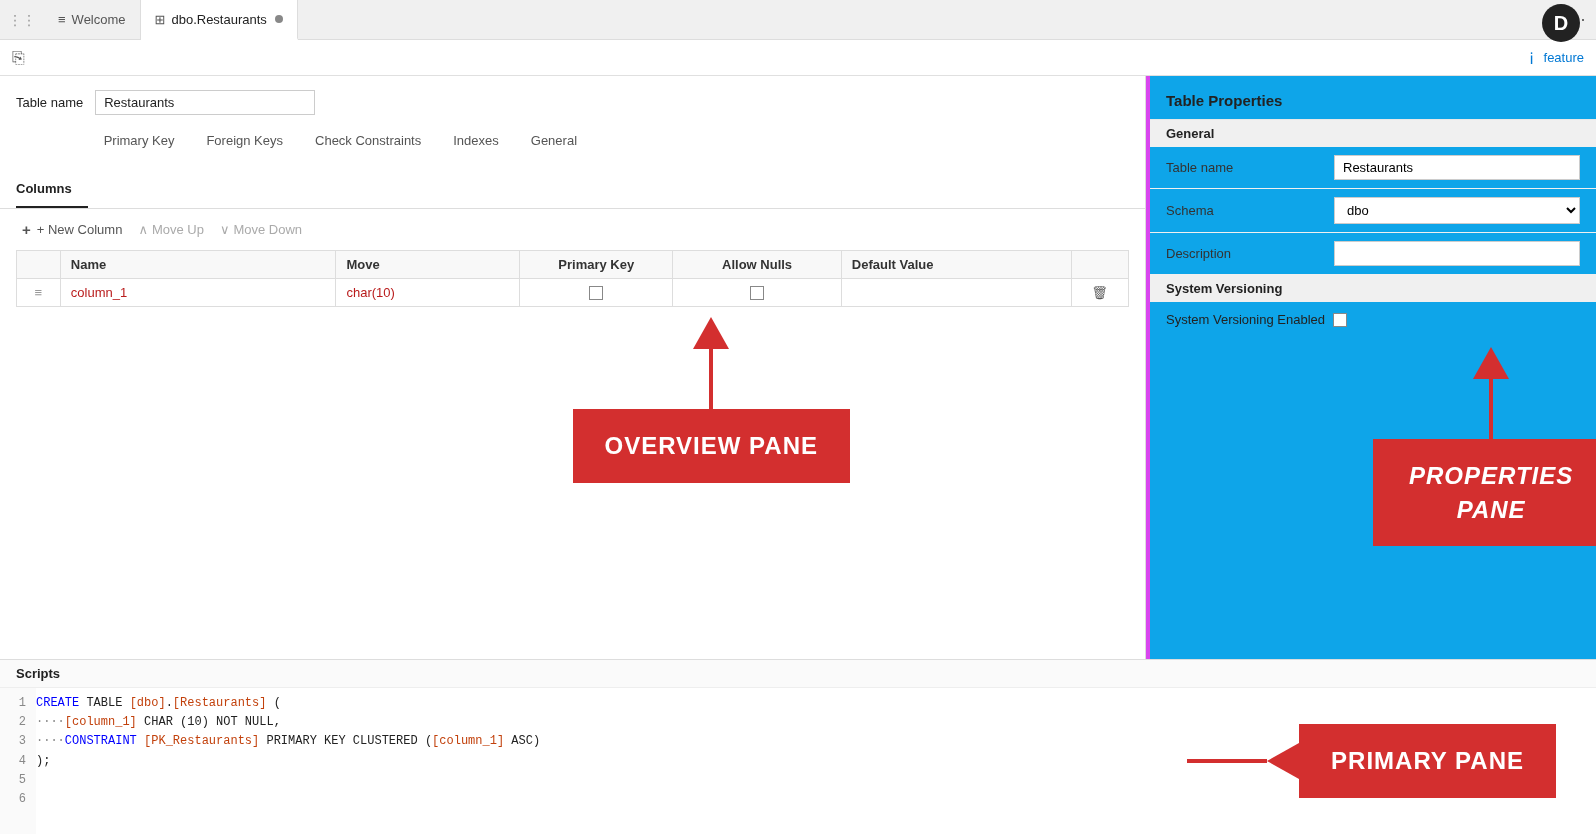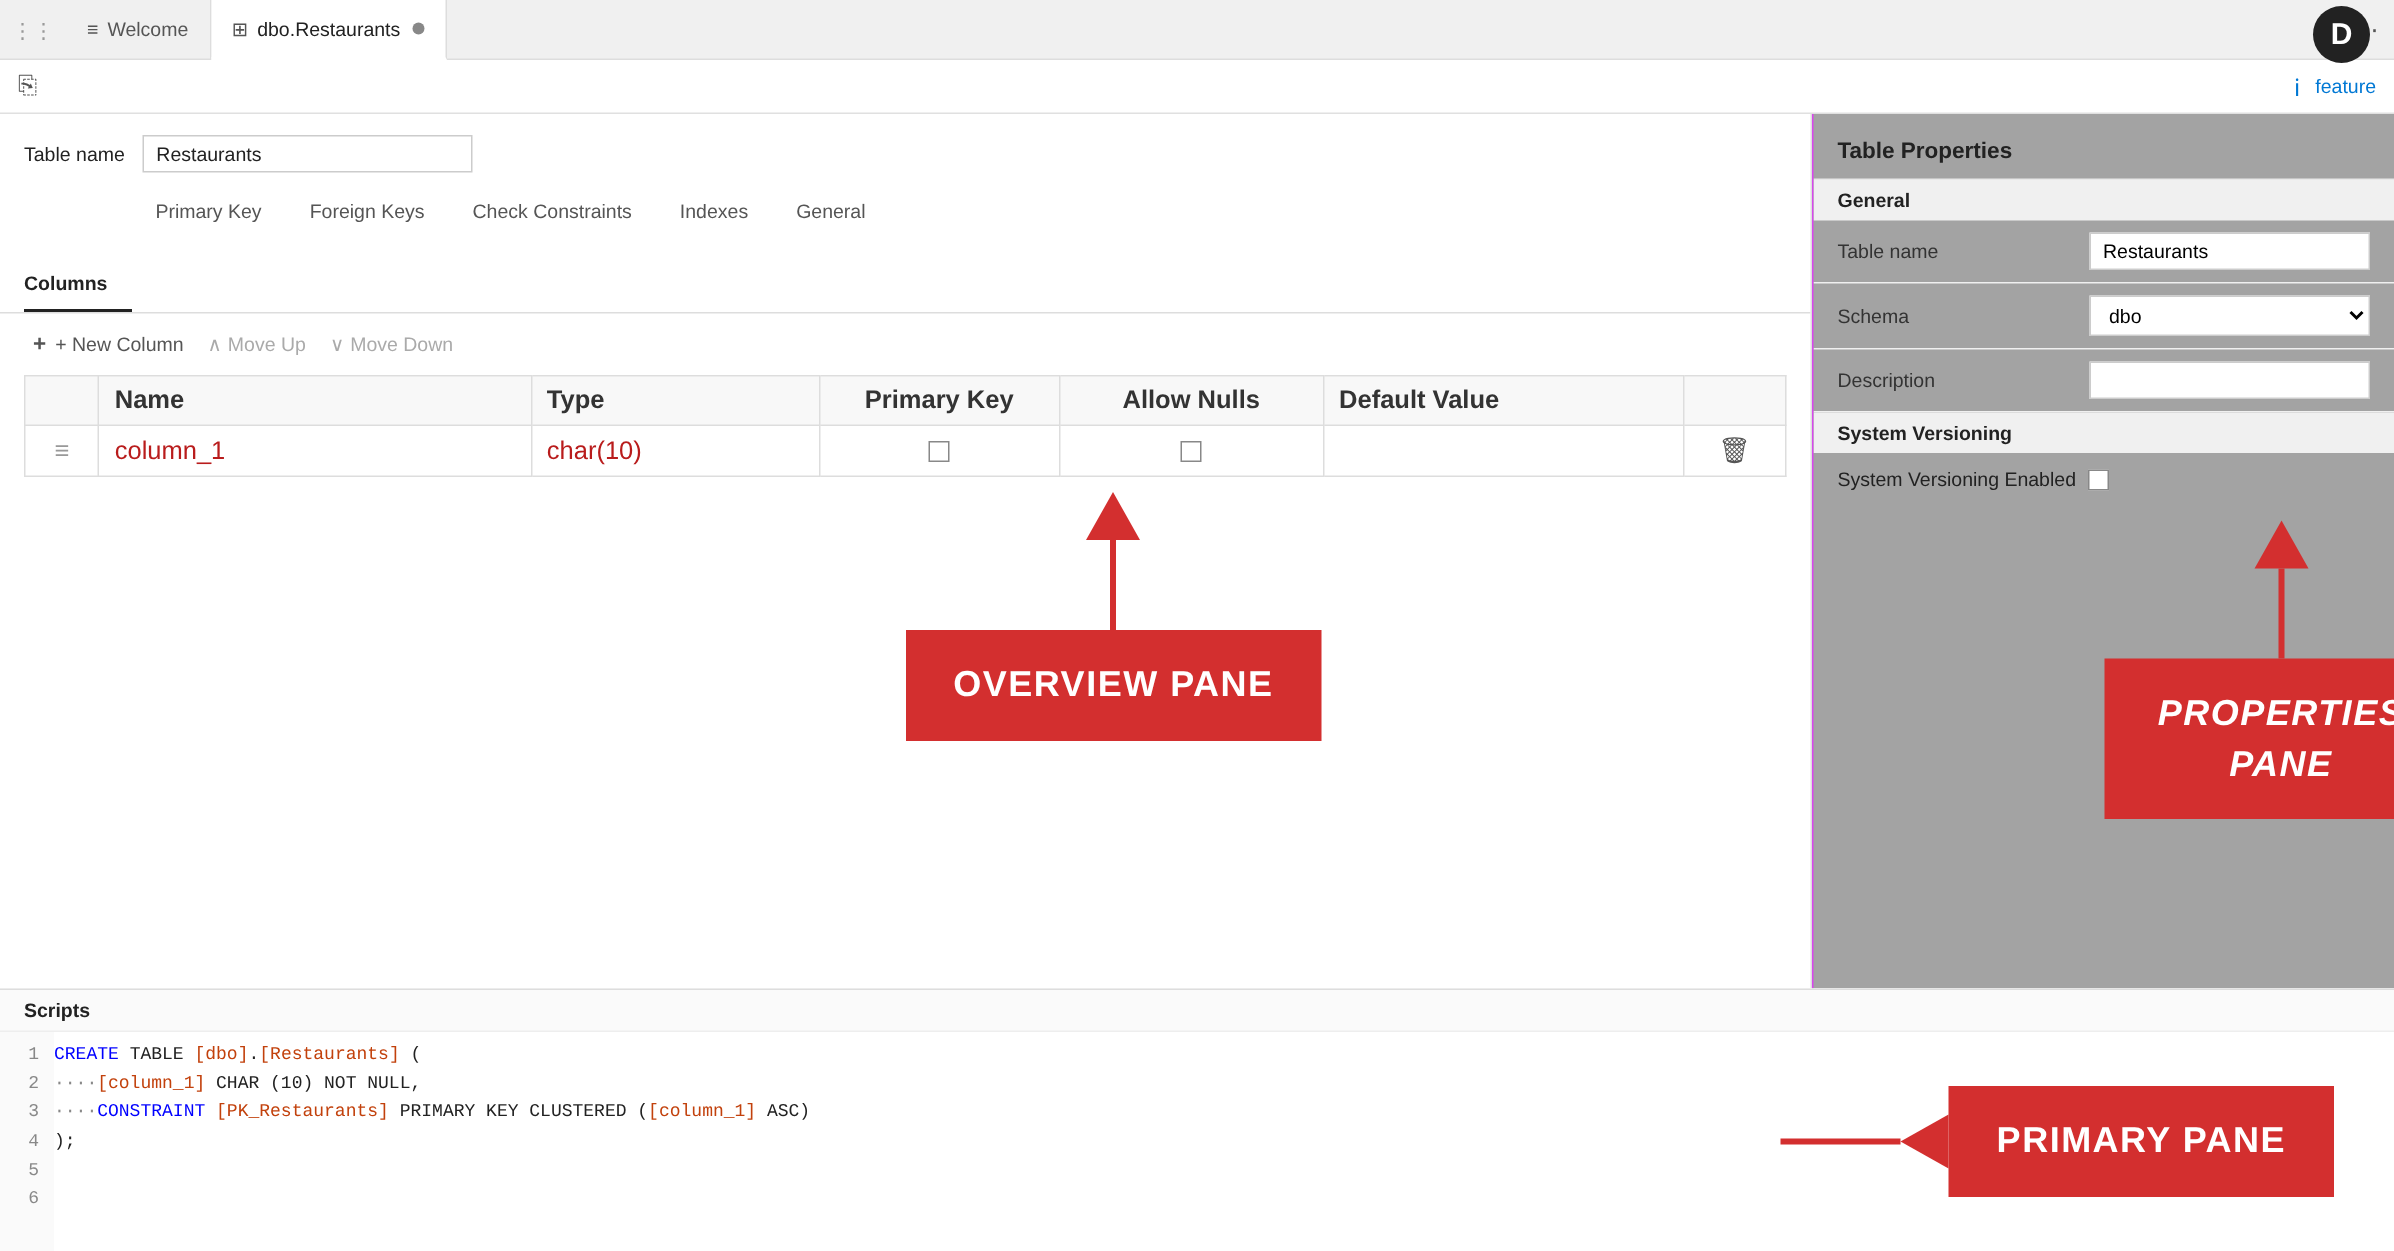--- a/index.html
+++ b/index.html
@@ -74,21 +74,21 @@
     }
     .action-btn {
       display: flex; align-items: center; gap: 4px; cursor: pointer;
       font-size: 13px; color: #555; background: none; border: none; padding: 4px 6px;
     }
     .action-btn.disabled { color: #aaa; cursor: default; }
 
     
     .columns-table-wrap { padding: 0 16px; }
     .columns-table {
-      width: 100%; border-collapse: collapse; font-size: 17px;
+      width: 100%; border-collapse: collapse; font-size: 13px;
     }
     .columns-table th {
       background: #f8f8f8; border: 1px solid #ddd; padding: 6px 10px;
       text-align: left; font-weight: 600; color: #333;
     }
     .columns-table td {
       border: 1px solid #ddd; padding: 6px 10px; color: #b91c1c;
     }
     .columns-table td.drag-handle { width: 28px; text-align: center; color: #999; }
     .columns-table td.delete-btn { width: 36px; text-align: center; cursor: pointer; color: #555; }
@@ -118,21 +118,21 @@
     .arrow-up {
       width: 0; height: 0;
       border-left: 18px solid transparent; border-right: 18px solid transparent;
       border-bottom: 32px solid #d32f2f;
       margin-bottom: 0;
     }
     .arrow-stem-up { width: 4px; background: #d32f2f; height: 60px; }
 
     
     .properties-pane {
-      width: 388px; background: #a3a3a3; border-left: 1px solid #d946ef;
+      width: 450px; background: #0ea5e9; border-left: 4px solid #d946ef;
       display: flex; flex-direction: column; overflow: hidden;
     }
     .props-title { font-size: 15px; font-weight: 600; padding: 16px 16px 10px 16px; border-bottom: 1px solid #e8e8e8; }
     .props-section-header { font-size: 13px; font-weight: 600; background: #f0f0f0; padding: 6px 16px; color: #222; }
     .props-row { display: flex; align-items: center; padding: 8px 16px; border-bottom: 1px solid #f0f0f0; gap: 8px; }
     .props-label { width: 160px; color: #333; font-size: 13px; flex-shrink: 0; }
     .props-value { flex: 1; }
     .props-input { width: 100%; border: 1px solid #ccc; padding: 4px 8px; font-size: 13px; background: #fff; }
     .props-select {
       width: 100%; border: 1px solid #ccc; padding: 4px 8px; font-size: 13px; background: #fff;
@@ -230,21 +230,21 @@
         <span>Move Down</span>
       </button>
     </div>
 
     <div class="columns-table-wrap">
       <table class="columns-table">
         <thead>
           <tr>
             <th style="width:28px;"></th>
             <th class="col-name">Name</th>
-            <th class="col-type">Type</th>
+            <th class="col-type">Move</th>
             <th class="col-pk">Primary Key</th>
             <th class="col-null">Allow Nulls</th>
             <th class="col-default">Default Value</th>
             <th style="width:36px;"></th>
           </tr>
         </thead>
         <tbody>
           <tr>
             <td class="drag-handle">≡</td>
             <td class="col-name">

